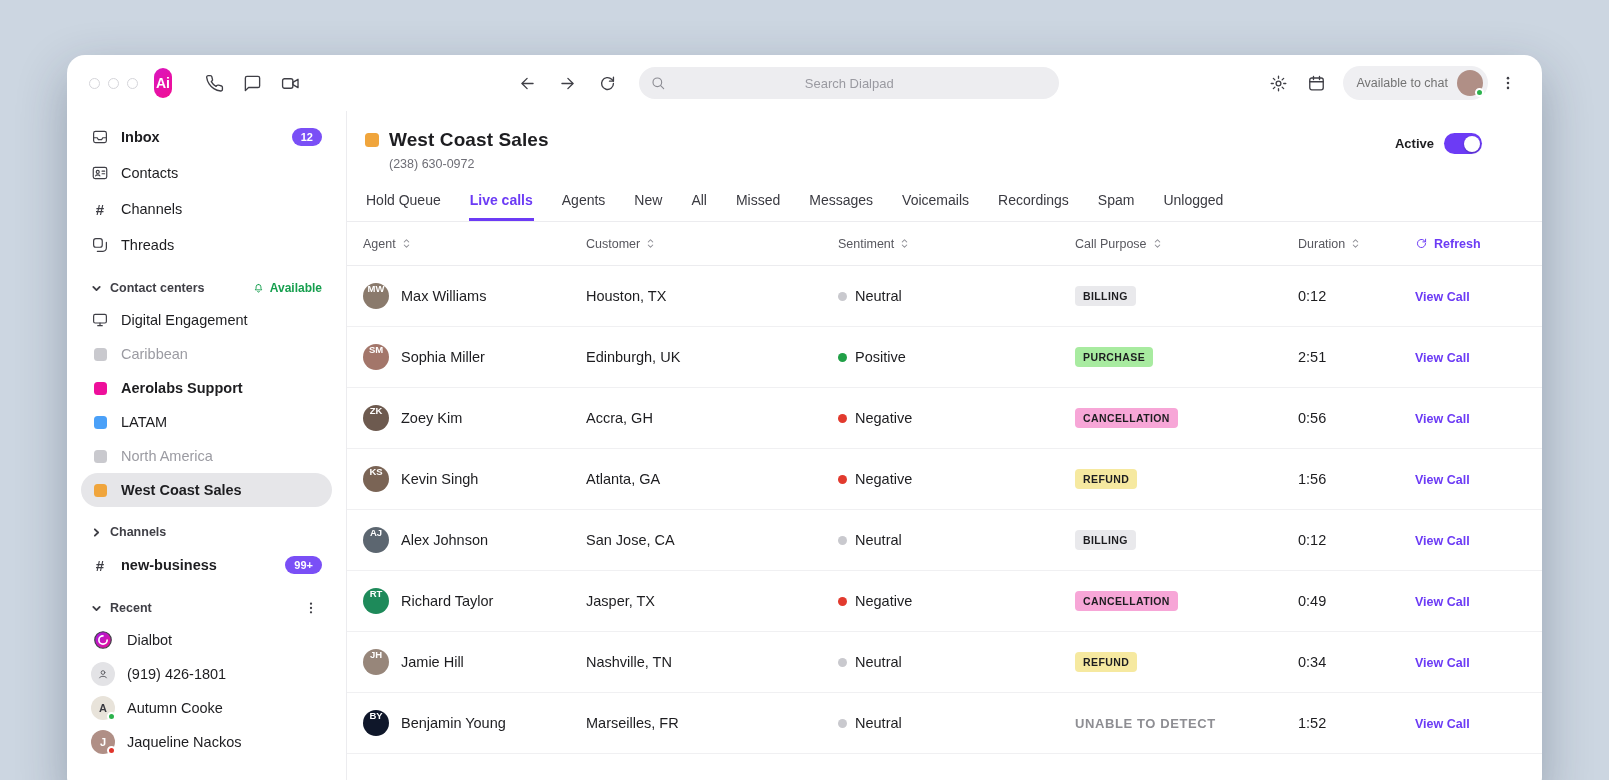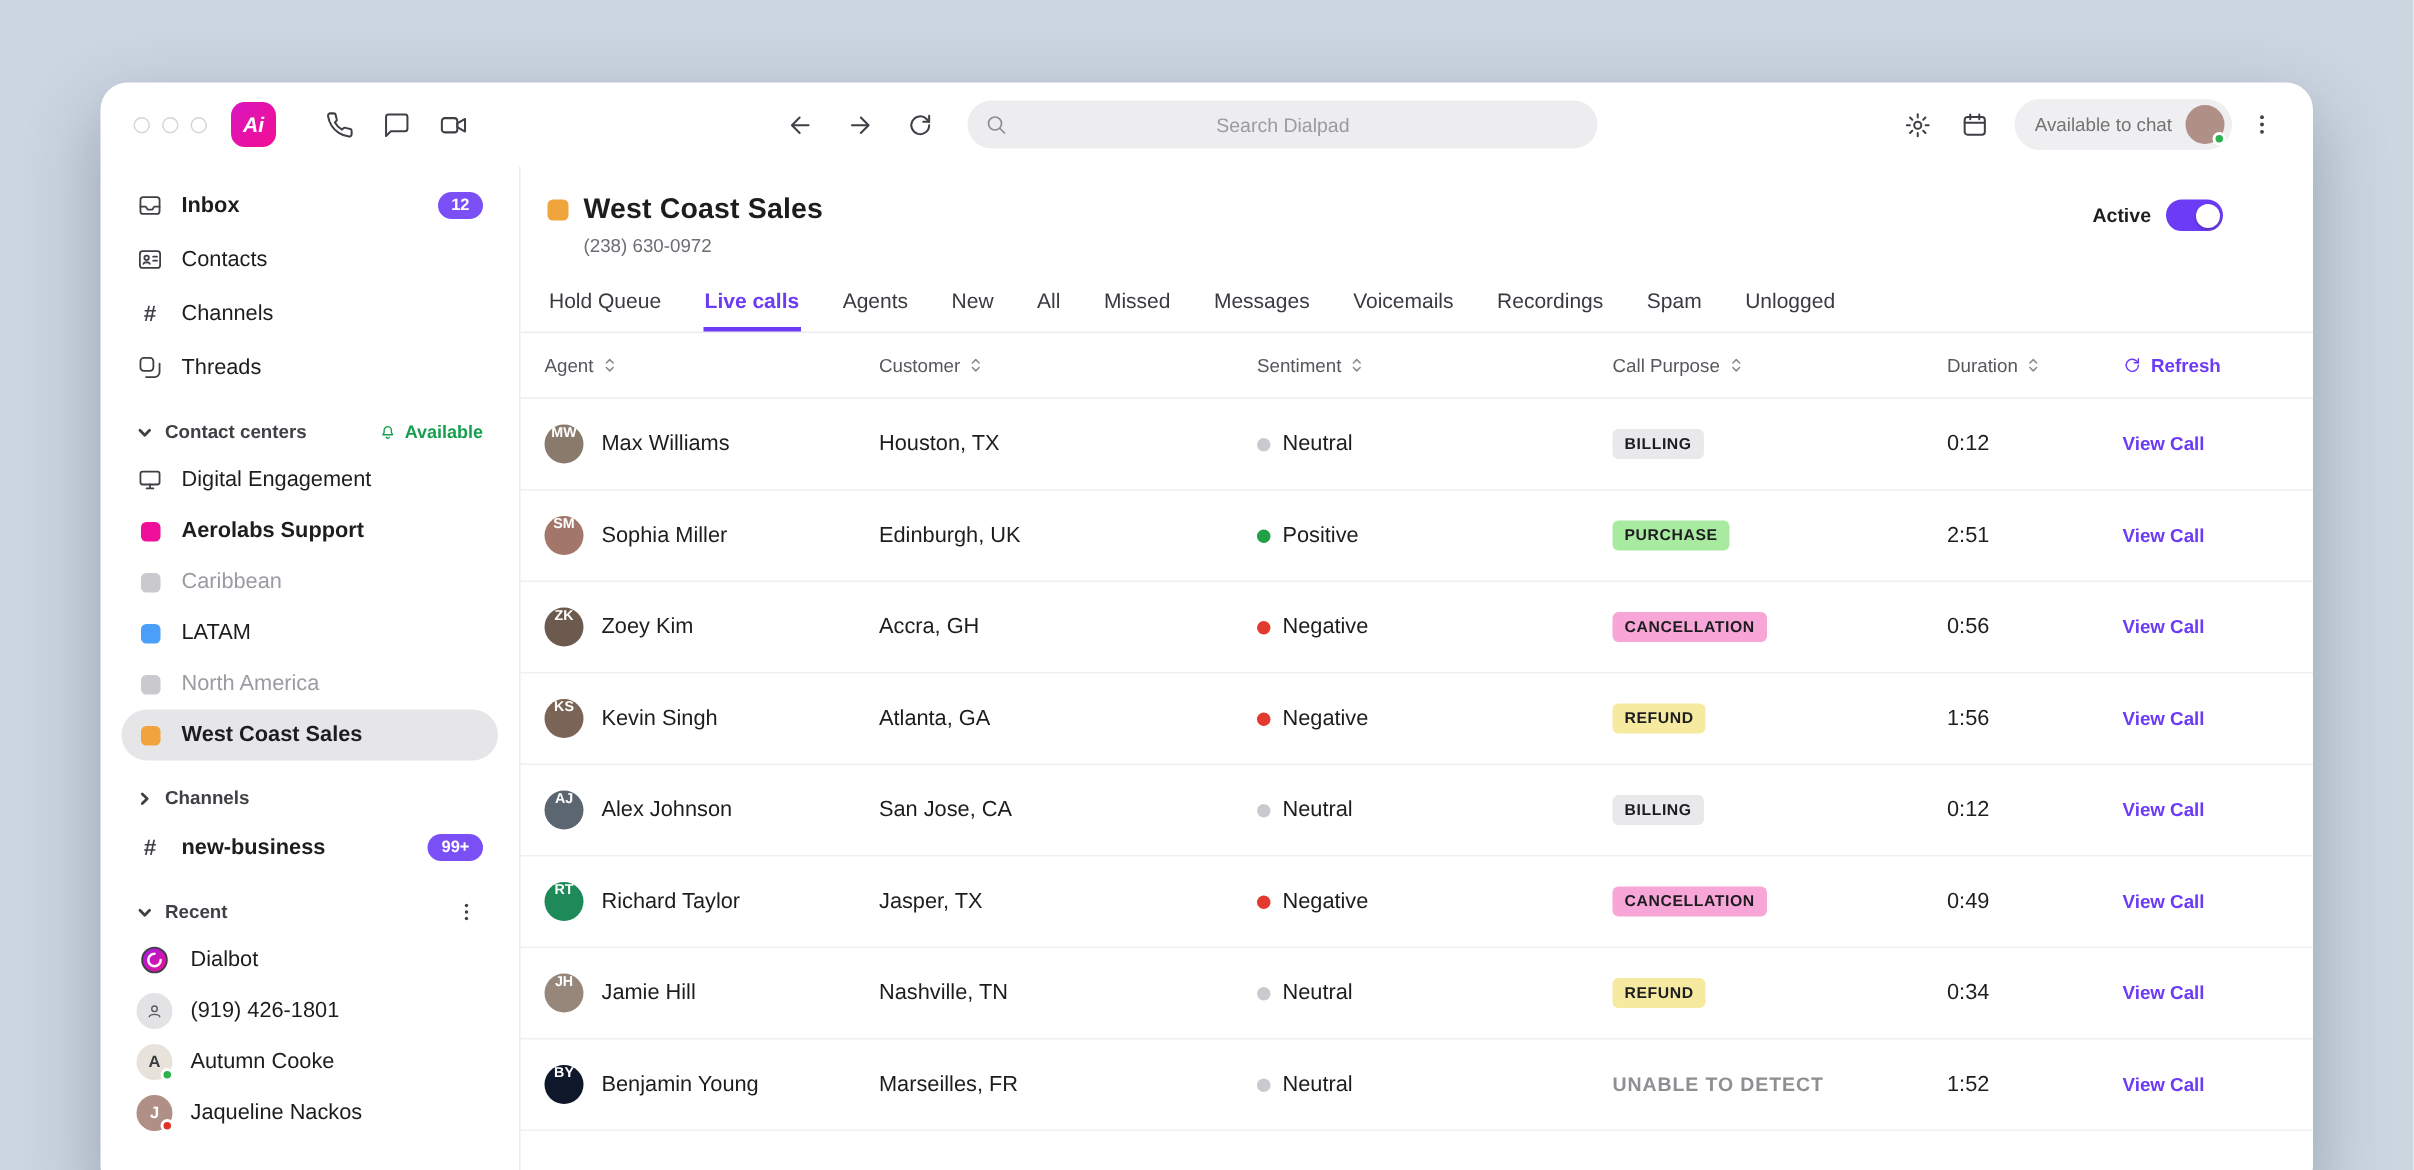--- a/index.html
+++ b/index.html
@@ -9,21 +9,21 @@
 }
 *{margin:0;padding:0;box-sizing:border-box}
 html,body{width:1609px;height:780px;overflow:hidden}
 body{background:#ccd6e1;font-family:"Liberation Sans",sans-serif;position:relative;color:var(--ink)}
 .window{position:absolute;left:67px;top:55px;width:1475px;height:740px;background:#fff;border-radius:18px;box-shadow:0 18px 50px rgba(25,39,62,.30);overflow:hidden;display:flex;flex-direction:column}
 
 
 .topbar{flex:0 0 56px;display:flex;align-items:center;padding:0 16px;gap:2px}
 .traffic{display:flex;gap:8px;margin:0 14px 0 6px}
 .traffic i{width:11px;height:11px;border:1.5px solid #d5d5da;border-radius:50%}
-.logo{width:30px;height:30px;border-radius:9px;background:linear-gradient(135deg,#d916c0,#f20e92);color:#fff;font-weight:700;font-style:italic;font-size:14px;display:flex;align-items:center;justify-content:center;margin-right:22px}
+.logo{width:18px;height:30px;border-radius:9px;background:linear-gradient(135deg,#d916c0,#f20e92);color:#fff;font-weight:700;font-size:14px;display:flex;align-items:center;justify-content:center;margin-right:22px}
 .iconbtn{width:36px;height:34px;display:flex;align-items:center;justify-content:center;border-radius:8px;cursor:pointer}
 .iconbtn svg{width:19px;height:19px;stroke:#3f3f46;fill:none;stroke-width:1.7;stroke-linecap:round;stroke-linejoin:round}
 .kebab svg{fill:#3f3f46;stroke:none;width:18px;height:18px}
 .nav-center{display:flex;align-items:center;gap:4px;margin:0 auto}
 .searchwrap{position:relative;width:420px;height:32px;margin-left:10px}
 .searchwrap svg{position:absolute;left:11px;top:8px;width:16px;height:16px;stroke:#8c8c93;fill:none;stroke-width:1.7;stroke-linecap:round}
 .search{width:100%;height:100%;border:none;background:#ededf0;border-radius:16px;text-align:center;font-size:13px;color:var(--ink);outline:none;font-family:inherit}
 .search::placeholder{color:#9a9aa1}
 .right-group{display:flex;align-items:center;gap:2px}
 .avail-pill{display:flex;align-items:center;gap:9px;background:#efeff2;border-radius:17px;padding:4px 5px 4px 14px;margin-left:6px;cursor:pointer}
@@ -217,27 +217,27 @@
         </span>
       </div>
 
       <div class="side-item h34">
         <svg viewBox="0 0 24 24">
             <rect x="3.5" y="4.5" width="17" height="11.5" rx="2"></rect>
             <path d="M9 19.5h6M12 16v3.5"></path>
           </svg>
         <span>Digital Engagement</span>
       </div>
+      <div class="side-item h34 muted">
+        <span class="square" style="background: rgb(201, 201, 206);"></span>
+        <span>Caribbean</span>
+      </div>
       <div class="side-item h34 bold">
         <span class="square" style="background: rgb(238, 15, 155);"></span>
         <span>Aerolabs Support</span>
-      </div>
-      <div class="side-item h34 muted">
-        <span class="square" style="background: rgb(201, 201, 206);"></span>
-        <span>Caribbean</span>
       </div>
       <div class="side-item h34">
         <span class="square" style="background: rgb(74, 160, 248);"></span>
         <span>LATAM</span>
       </div>
       <div class="side-item h34 muted">
         <span class="square" style="background: rgb(201, 201, 206);"></span>
         <span>North America</span>
       </div>
       <div class="side-item h34 selected">

